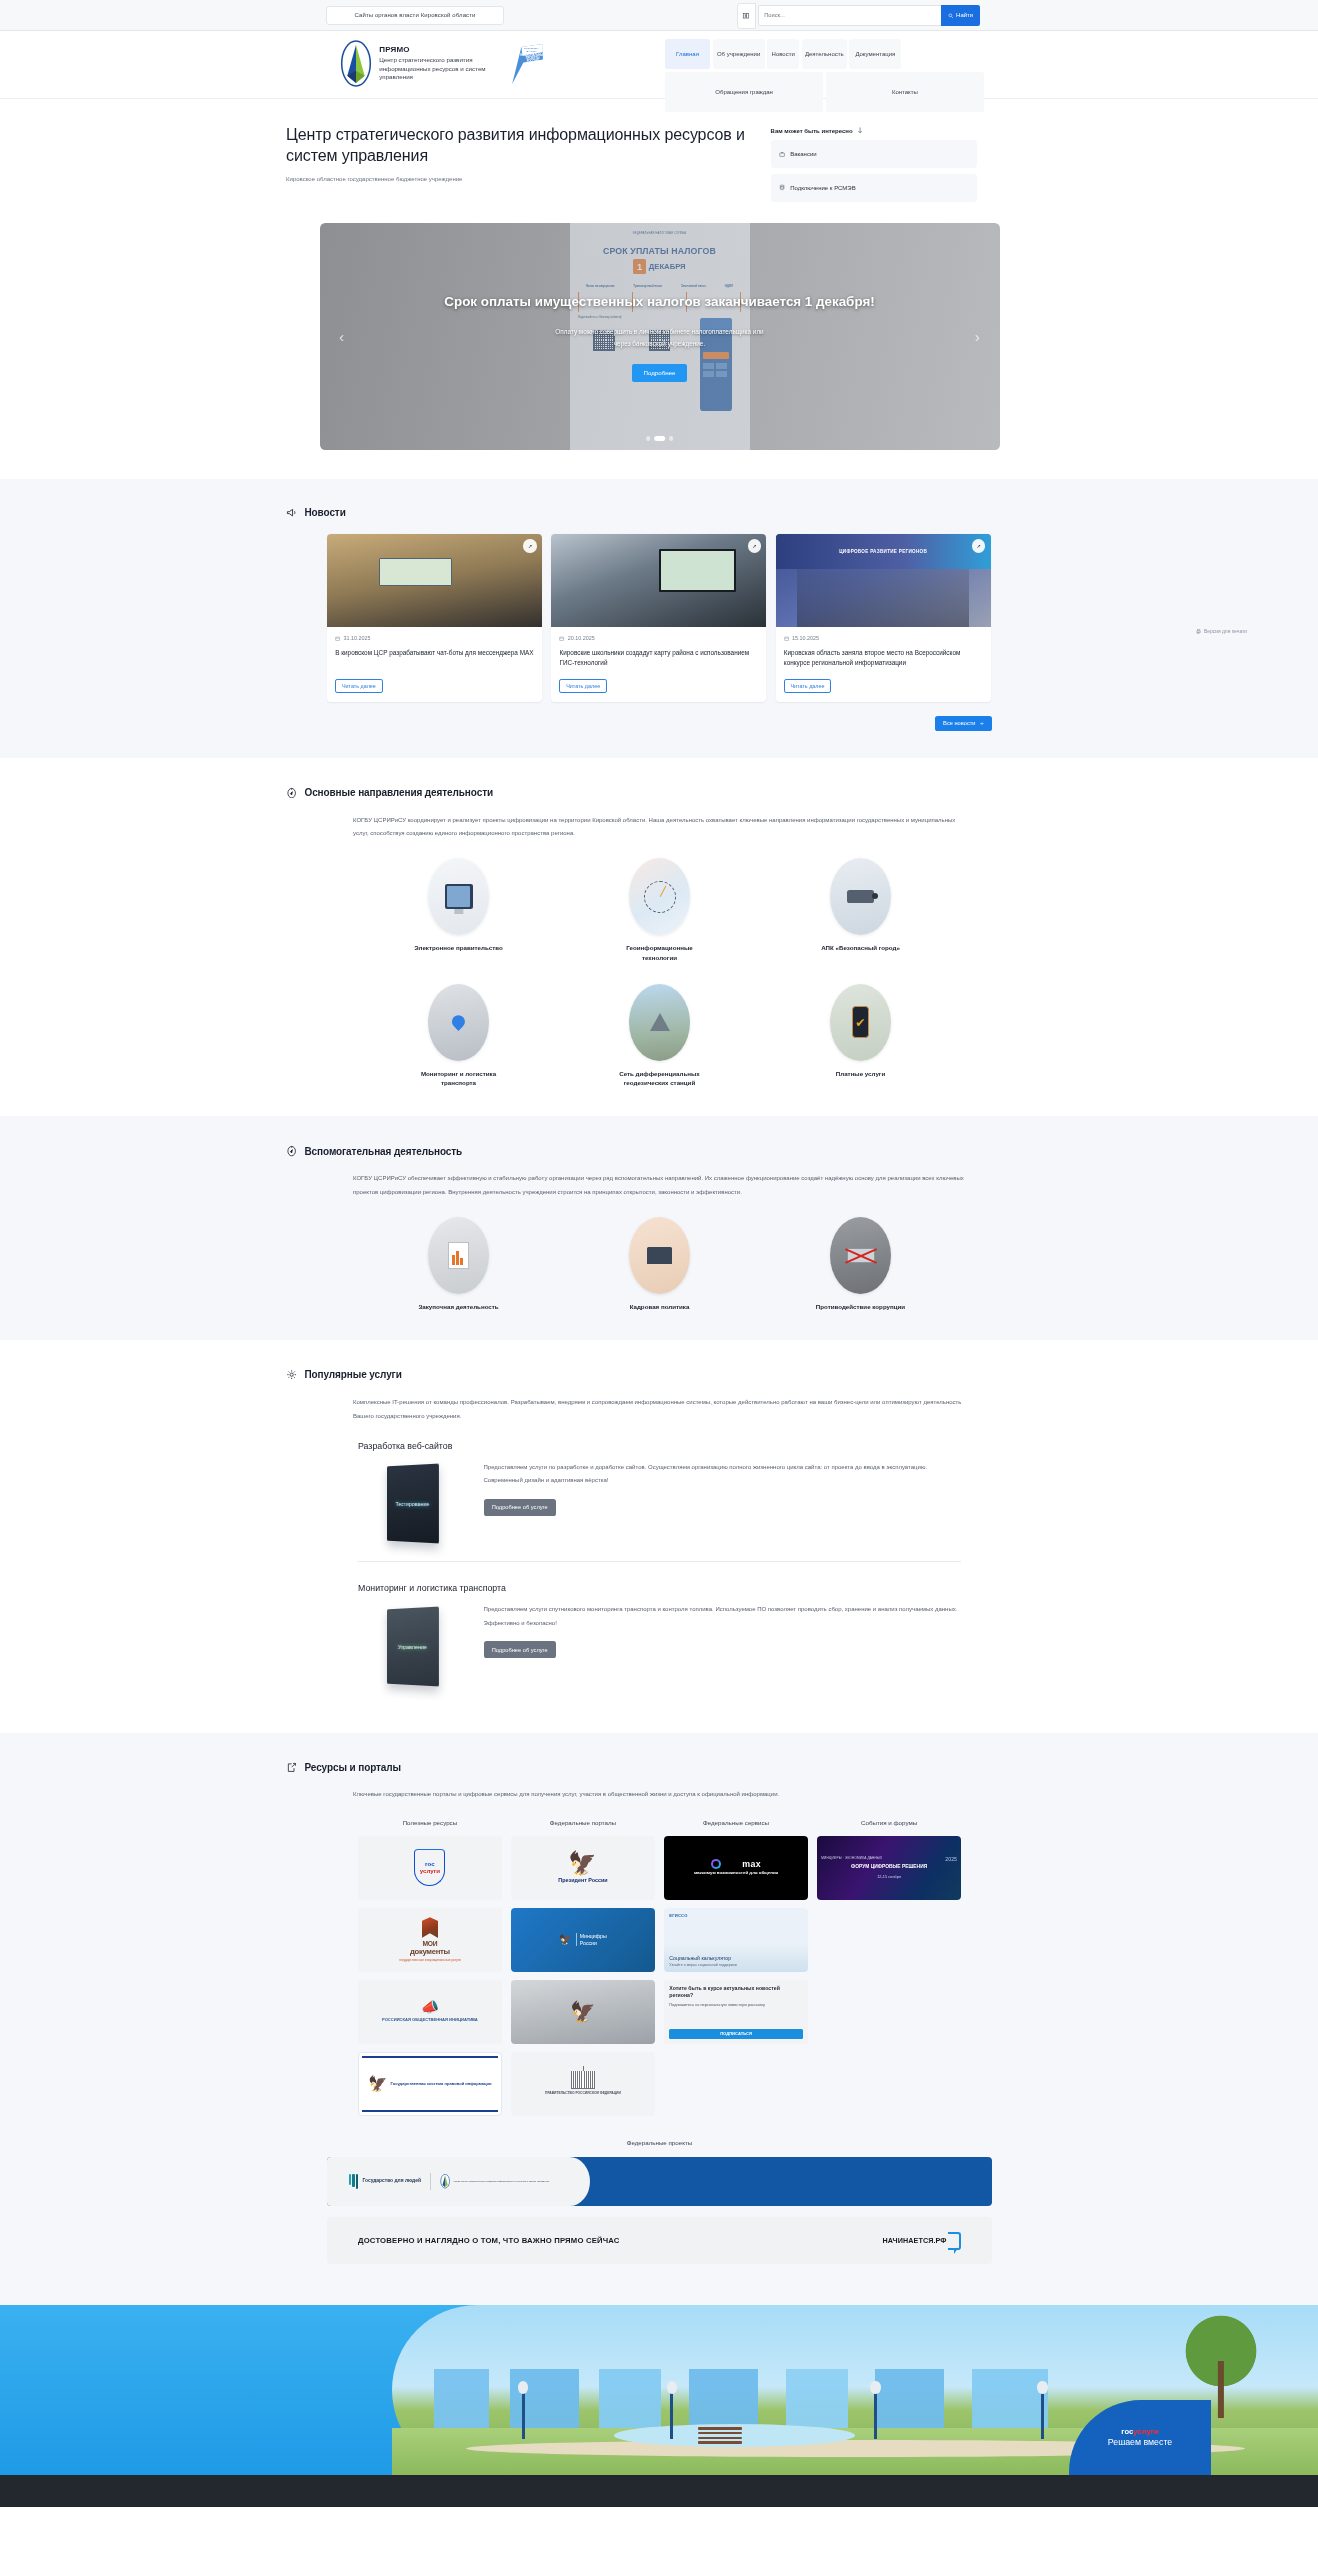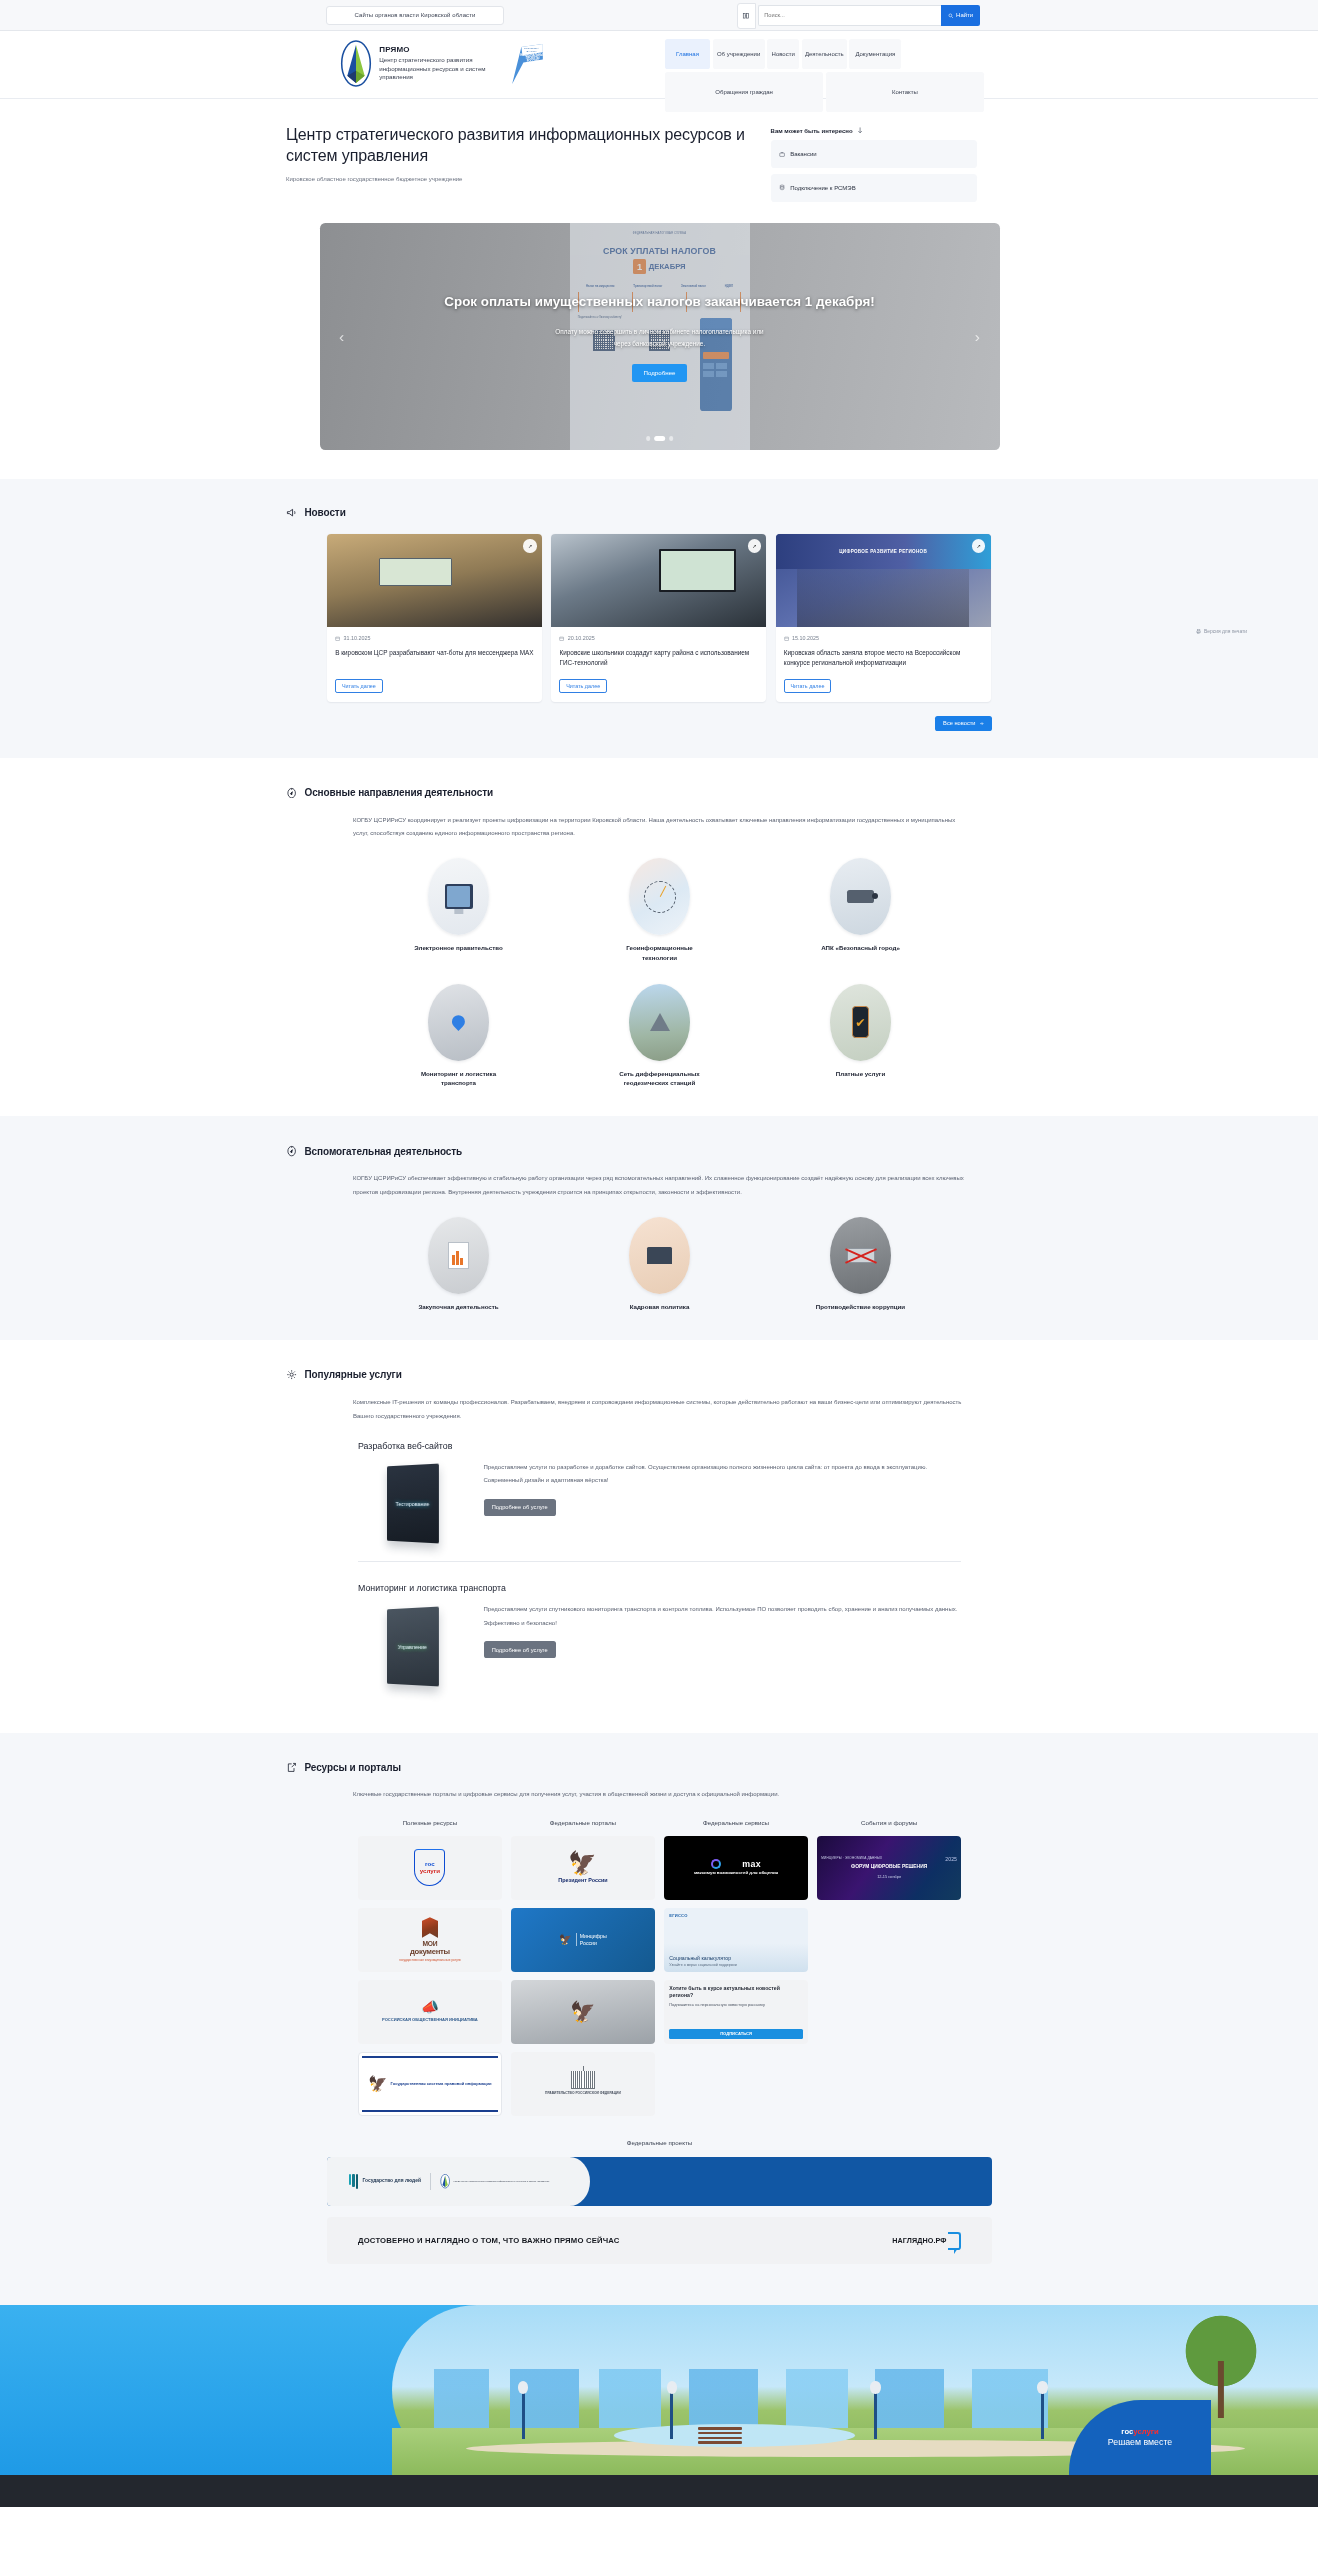--- a/index.html
+++ b/index.html
@@ -1036,21 +1036,21 @@
         </div>
       </div>
     </div>
   </div>
 
 
   <div class="fed-banner">
     <div class="ob-banner">
       <div class="ob-t">ДОСТОВЕРНО И НАГЛЯДНО О ТОМ, ЧТО ВАЖНО ПРЯМО СЕЙЧАС</div>
       <div class="ob-brand">
-        <span class="ob-word">НАГЛЯДНО.РФ</span>
+        <span class="ob-word">НАЧИНАЕТСЯ.РФ</span>
         <span class="ob-bubble"></span>
       </div>
     </div>
   </div>
 </section>
 
 <section class="mc-banner">
   <div class="mc-scene">
     <div class="mc-city"></div>
     <div class="mc-ground"></div>

